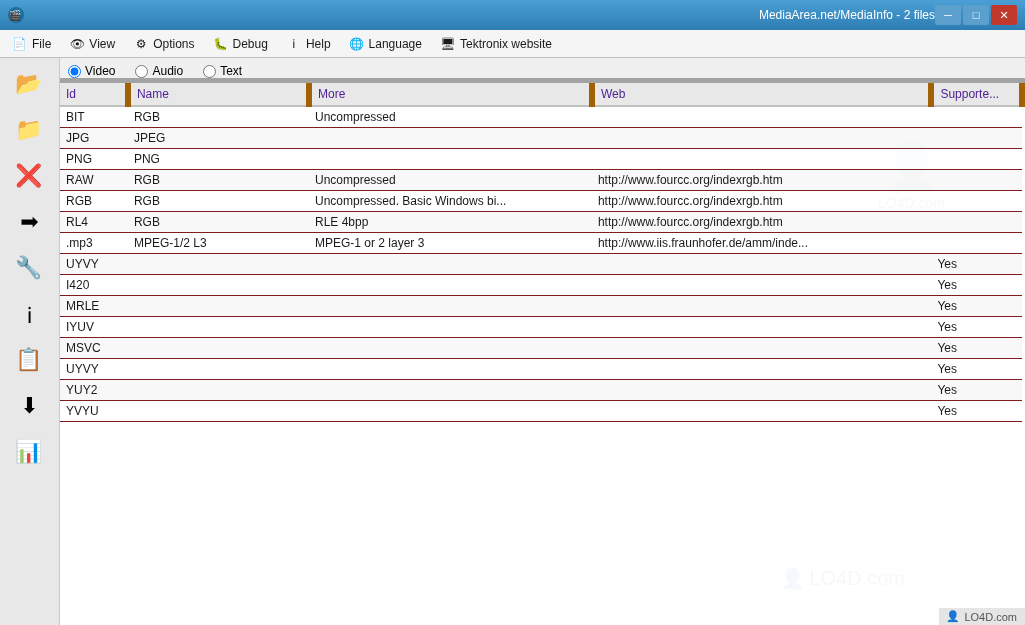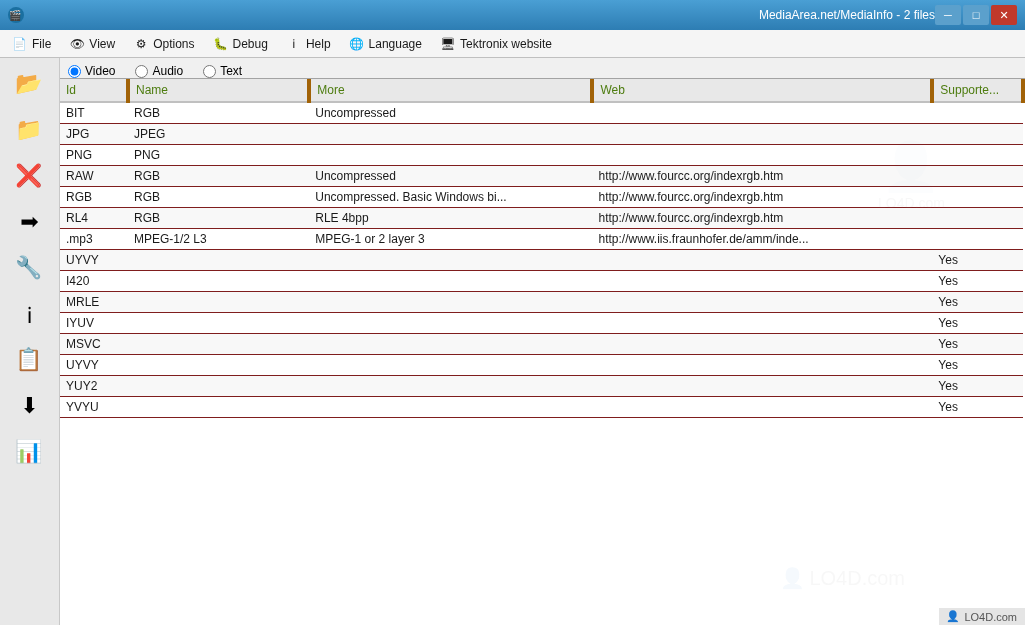--- a/index.html
+++ b/index.html
@@ -129,21 +129,21 @@
       flex-direction: column;
       background: white;
     }
 
     
     .tabs-row {
       display: flex;
       align-items: flex-start;
       padding: 6px 8px 0 8px;
       background: #f0f0f0;
-      border-bottom: 1px solid #a3a3a3;
+      border-bottom: 5px solid #a3a3a3;
     }
     .radio-tab {
       display: flex;
       align-items: center;
       gap: 4px;
       margin-right: 20px;
       cursor: pointer;
       font-size: 12px;
     }
     .radio-input {
@@ -165,22 +165,22 @@
     }
     thead tr {
       background: #e8e8e8;
       border-bottom: 2px solid #c0c0c0;
     }
     thead th {
       text-align: left;
       padding: 4px 6px;
       font-weight: normal;
       font-size: 12px;
-      border-right: 4px solid #a16207;
-      color: #4d7c0f;
+      border-right: 6px solid #a16207;
+      color: #4c1d95;
       cursor: pointer;
       user-select: none;
     }
     tbody tr {
       border-bottom: 1px solid #7f1d1d;
     }
     tbody tr:nth-child(even) {
       background: #f8f8f8;
     }
     tbody td {

